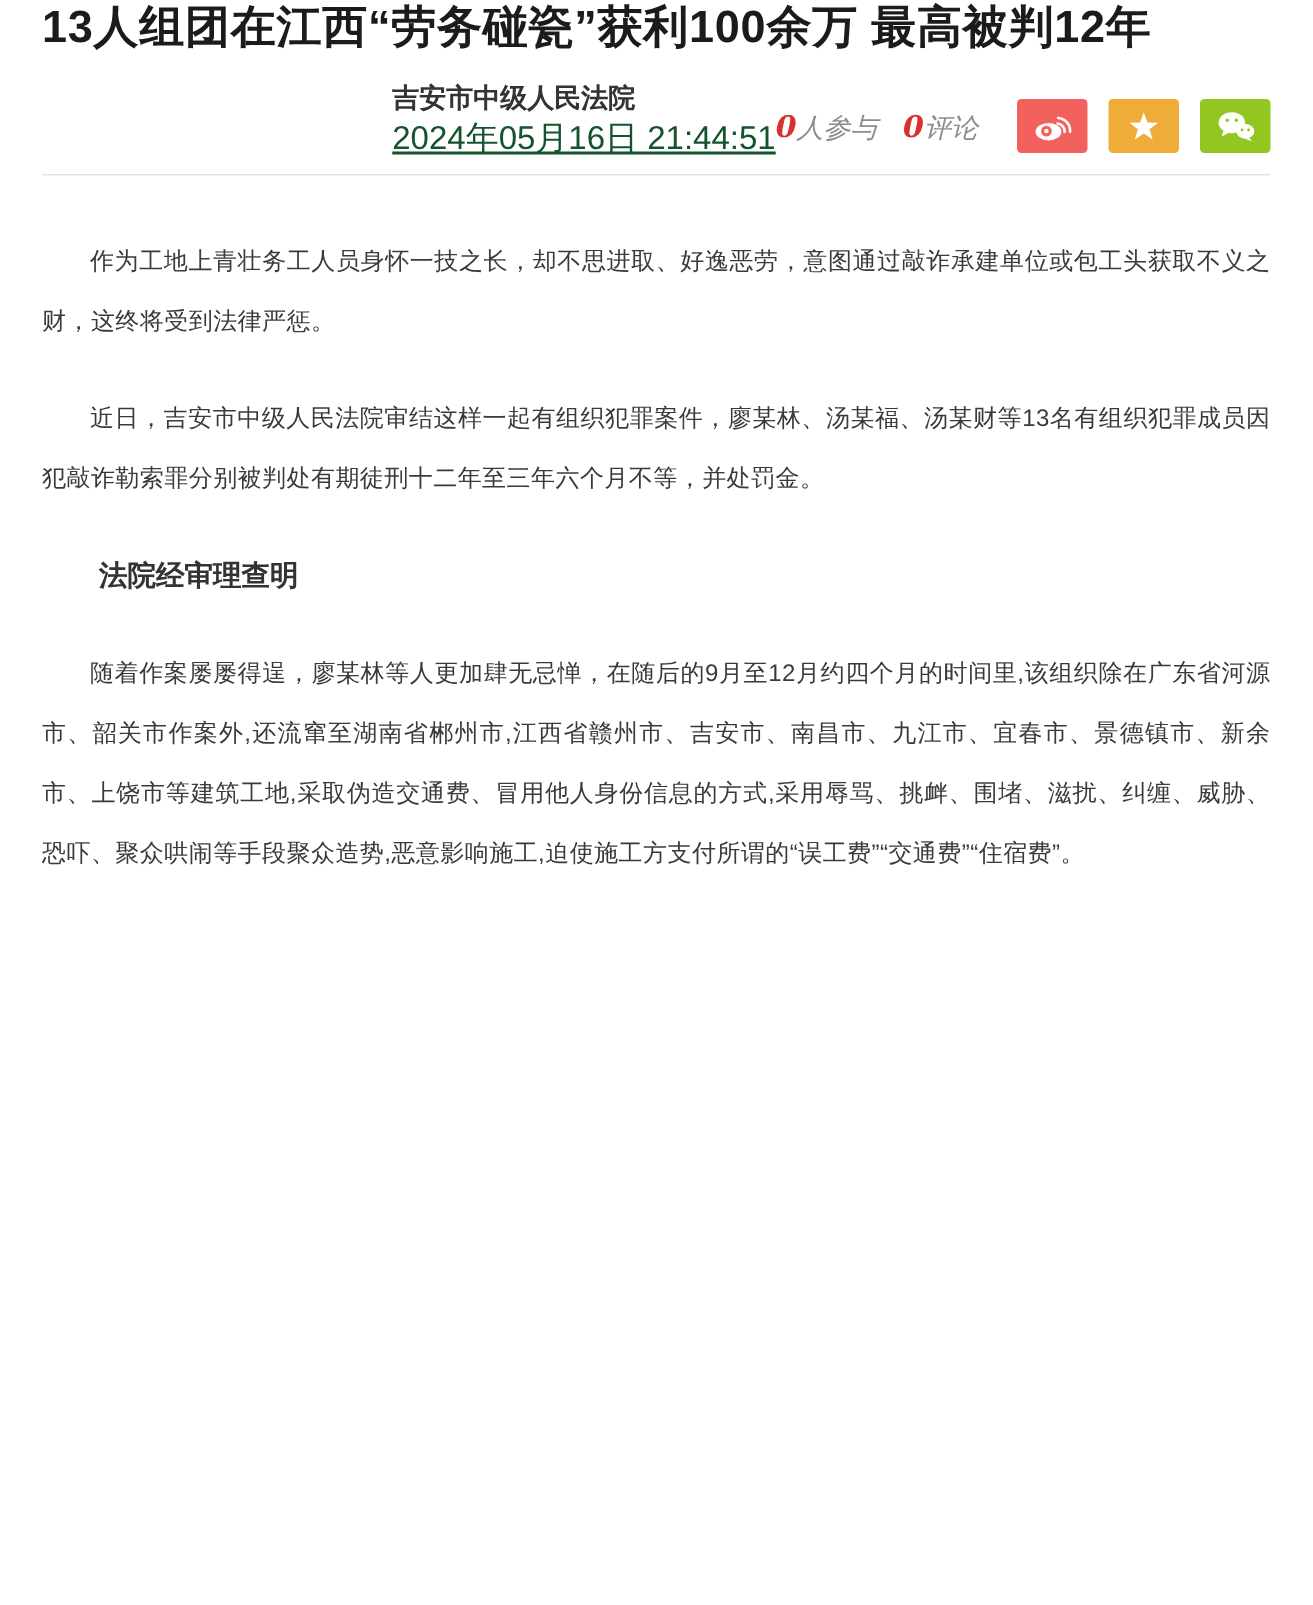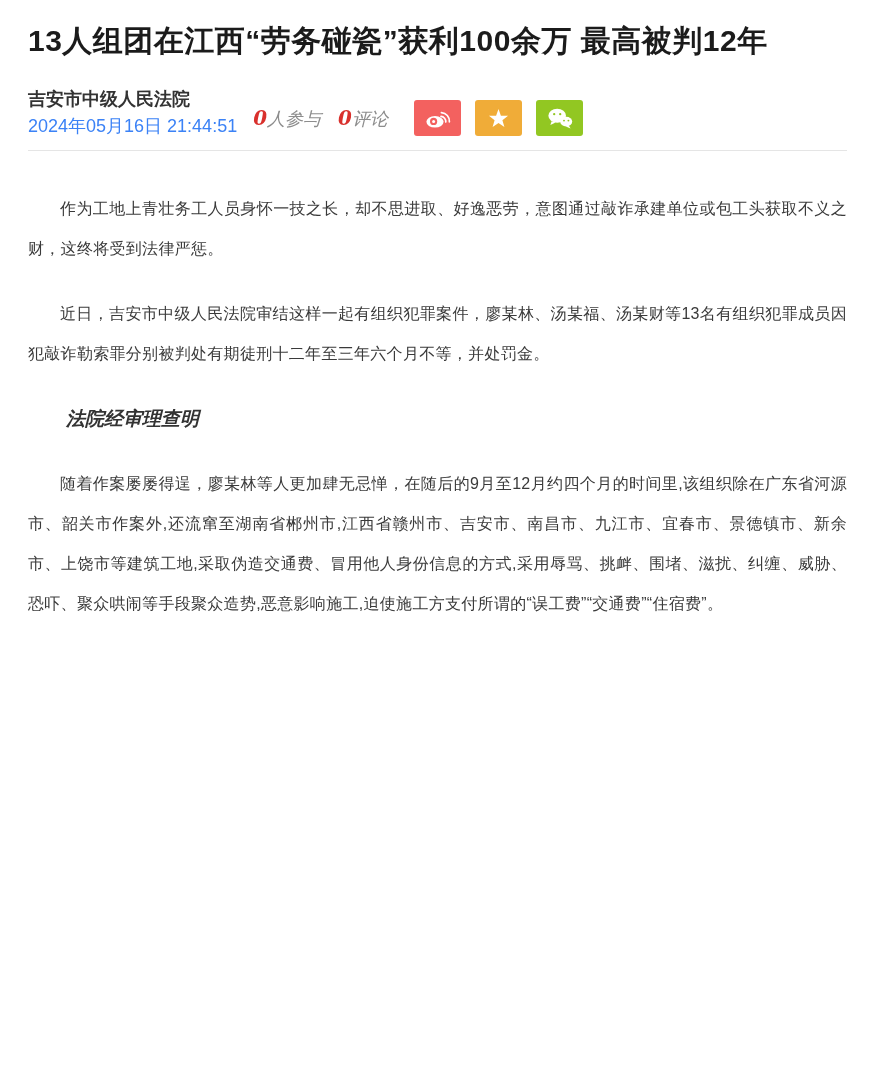--- a/index.html
+++ b/index.html
@@ -7,45 +7,44 @@
   body {
     width: 875px;
     font-family: "Liberation Sans", "DejaVu Sans", sans-serif;
     -webkit-font-smoothing: antialiased;
   }
   .page { width: 875px; padding: 0 28px; background: #ffffff; }
 
   
   .article-title {
     margin: 0;
-    padding-top: 22px;
     font-size: 30px;
     line-height: 37px;
     font-weight: 700;
     color: #1b1b1b;
     letter-spacing: 0.5px;
   }
   .meta-row {
-    margin-top: 30px;
+    margin-top: 18px;
     display: flex;
-    justify-content: flex-start;
+    justify-content: flex-end;
     align-items: flex-end;
-    gap: 16px;
   }
   .source-name {
     font-size: 18px;
     line-height: 21px;
     font-weight: 700;
     color: #333333;
   }
   .publish-date {
     margin-top: 6px;
-    font-size: 18px;
+    font-size: 22px;
     line-height: 20px;
-    color: #3b82f6;
+    color: #14532d;
+    text-decoration: underline;
   }
   .meta-right { display: flex; align-items: center; font-style: italic; }
   .stats {
     font-size: 18px;
     color: #8d8d8d;
     margin-right: 26px;
     white-space: nowrap;
   }
   .stat-num {
     font-family: "DejaVu Serif", "Liberation Serif", serif;
@@ -86,21 +85,20 @@
     text-indent: 2em;
     letter-spacing: 0.3px;
   }
   .article-body h3 {
     margin: 25px 0;
     font-size: 19px;
     line-height: 40px;
     font-weight: 700;
     color: #333333;
     text-indent: 2em;
-    font-style: italic;
   }
 </style>
 </head>
 <body>
 
 <div class="page">
 
   <h1 class="article-title">13人组团在江西“劳务碰瓷”获利100余万 最高被判12年</h1>
 
   <div class="meta-row">

